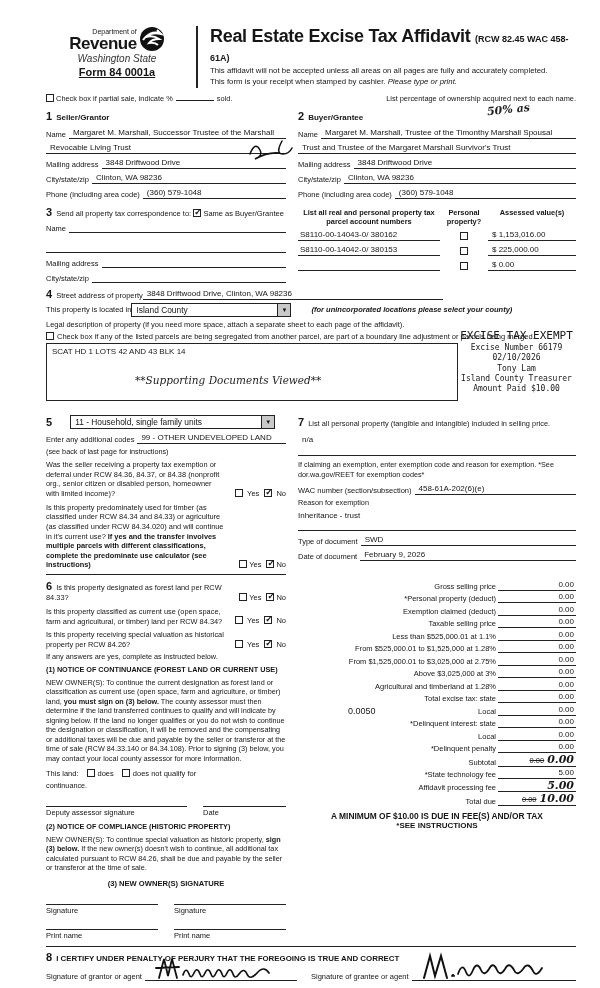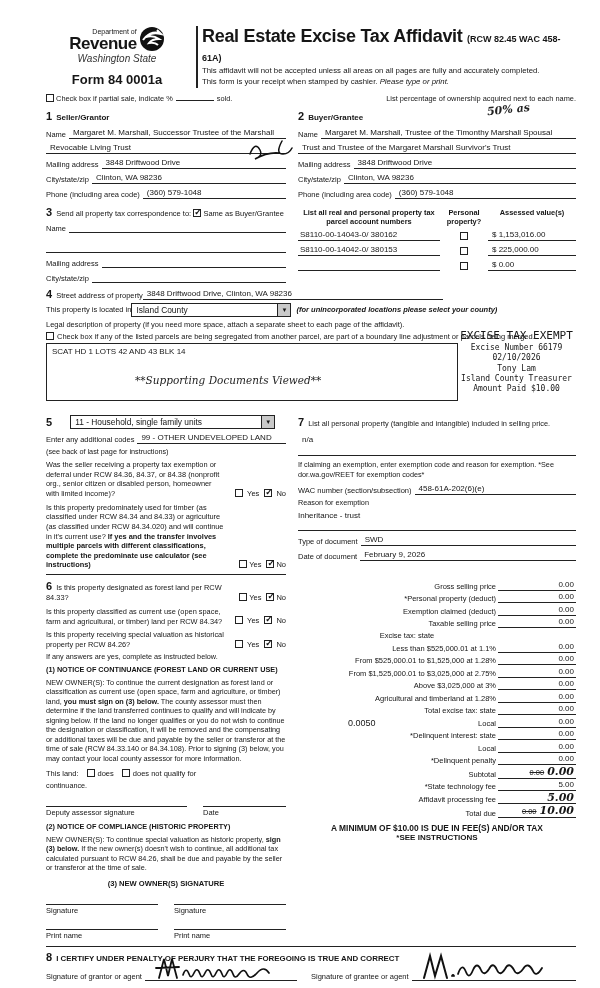--- a/index.html
+++ b/index.html
@@ -8,23 +8,23 @@
   .page { padding:26px 24px 0 46px; position:relative; width:600px; }
 
   
   .hdr { display:flex; margin-bottom:5px; }
   .logo { width:152px; border-right:2px solid #222; padding-right:8px; text-align:center; flex:none; }
   .logo-top { display:flex; align-items:flex-end; justify-content:center; }
   .logo-txt { text-align:right; }
   .dept-small { font-size:7px; display:block; }
   .dept-name { font-size:17px; font-weight:bold; letter-spacing:-0.5px; line-height:1; display:block; }
   .dept-state { font-size:10px; font-style:italic; color:#333; display:block; margin-top:1px; }
-  .form-no { font-size:13px; font-weight:bold; margin-top:8px; }
+  .form-no { font-size:11px; font-weight:bold; margin-top:2px;text-decoration:underline; }
   .swirl { margin-left:2px; }
-  .title-block { padding-left:4px; flex:1; }
+  .title-block { padding-left:12px; flex:1; }
   .title { font-size:18px; font-weight:bold; display:inline; letter-spacing:-0.3px; }
   .title-ref { font-size:9px; font-weight:bold; }
   .note { font-size:7.8px; line-height:1.32; margin-top:1px; }
   .note .it { font-style:italic; }
 
   .partial-row { display:flex; justify-content:space-between; font-size:7.4px; margin:3px 0 3px; align-items:flex-end; }
   .blank { display:inline-block; width:38px; border-bottom:1px solid #222; height:8px; margin:0 3px; }
 
   
   .cb { display:inline-block; width:8px; height:8px; border:1px solid #222; vertical-align:-1px; position:relative; background:#fff; flex:none; }
@@ -237,21 +237,21 @@
         <span class="sec-num">4</span>
       <span class="lbl">Street address of property</span>
       <span class="fval" style="max-width:300px;">3848 Driftwood Drive, Clinton, WA 98236</span>
     </div>
     <div class="s4row" style="align-items:center;">
       <span class="lbl">This property is located in</span>
       <span class="combo" style="width:160px;">
         <span class="cval">Island County</span>
         <span class="cbtn">▼</span>
       </span>
-      <span style="font-style:italic; font-weight:bold; padding-left:5px;">(for unincorporated locations please select your county)</span>
+      <span style="font-style:italic; font-weight:bold; padding-left:20px;">(for unincorporated locations please select your county)</span>
     </div>
     <div class="s4row">
         <span>Legal description of property (if you need more space, attach a separate sheet to each page of the affidavit).</span>
       </div>
     <div class="s4row" style="align-items:flex-start;">
         <span class="cb" style="margin-right:3px;"></span>
       <span>Check box if any of the listed parcels are being segregated from another parcel, are part of a boundary line adjustment or parcels being merged.</span>
       </div>
     <div class="legal-wrap">
       <div class="legal-box">
@@ -387,21 +387,20 @@
     </span>
   </div>
           <div class="fee-row">
 
     <span class="fee-label">Taxable selling price</span>
     <span class="fee-line">
 
       <span class="fee-value">0.00</span>
     </span>
   </div>
-          <div class="fee-heading">Excise tax: state</div>
           <div class="fee-row">
 
     <span class="fee-label">Less than $525,000.01 at 1.1%</span>
     <span class="fee-line">
 
       <span class="fee-value">0.00</span>
     </span>
   </div>
           <div class="fee-row">
 

